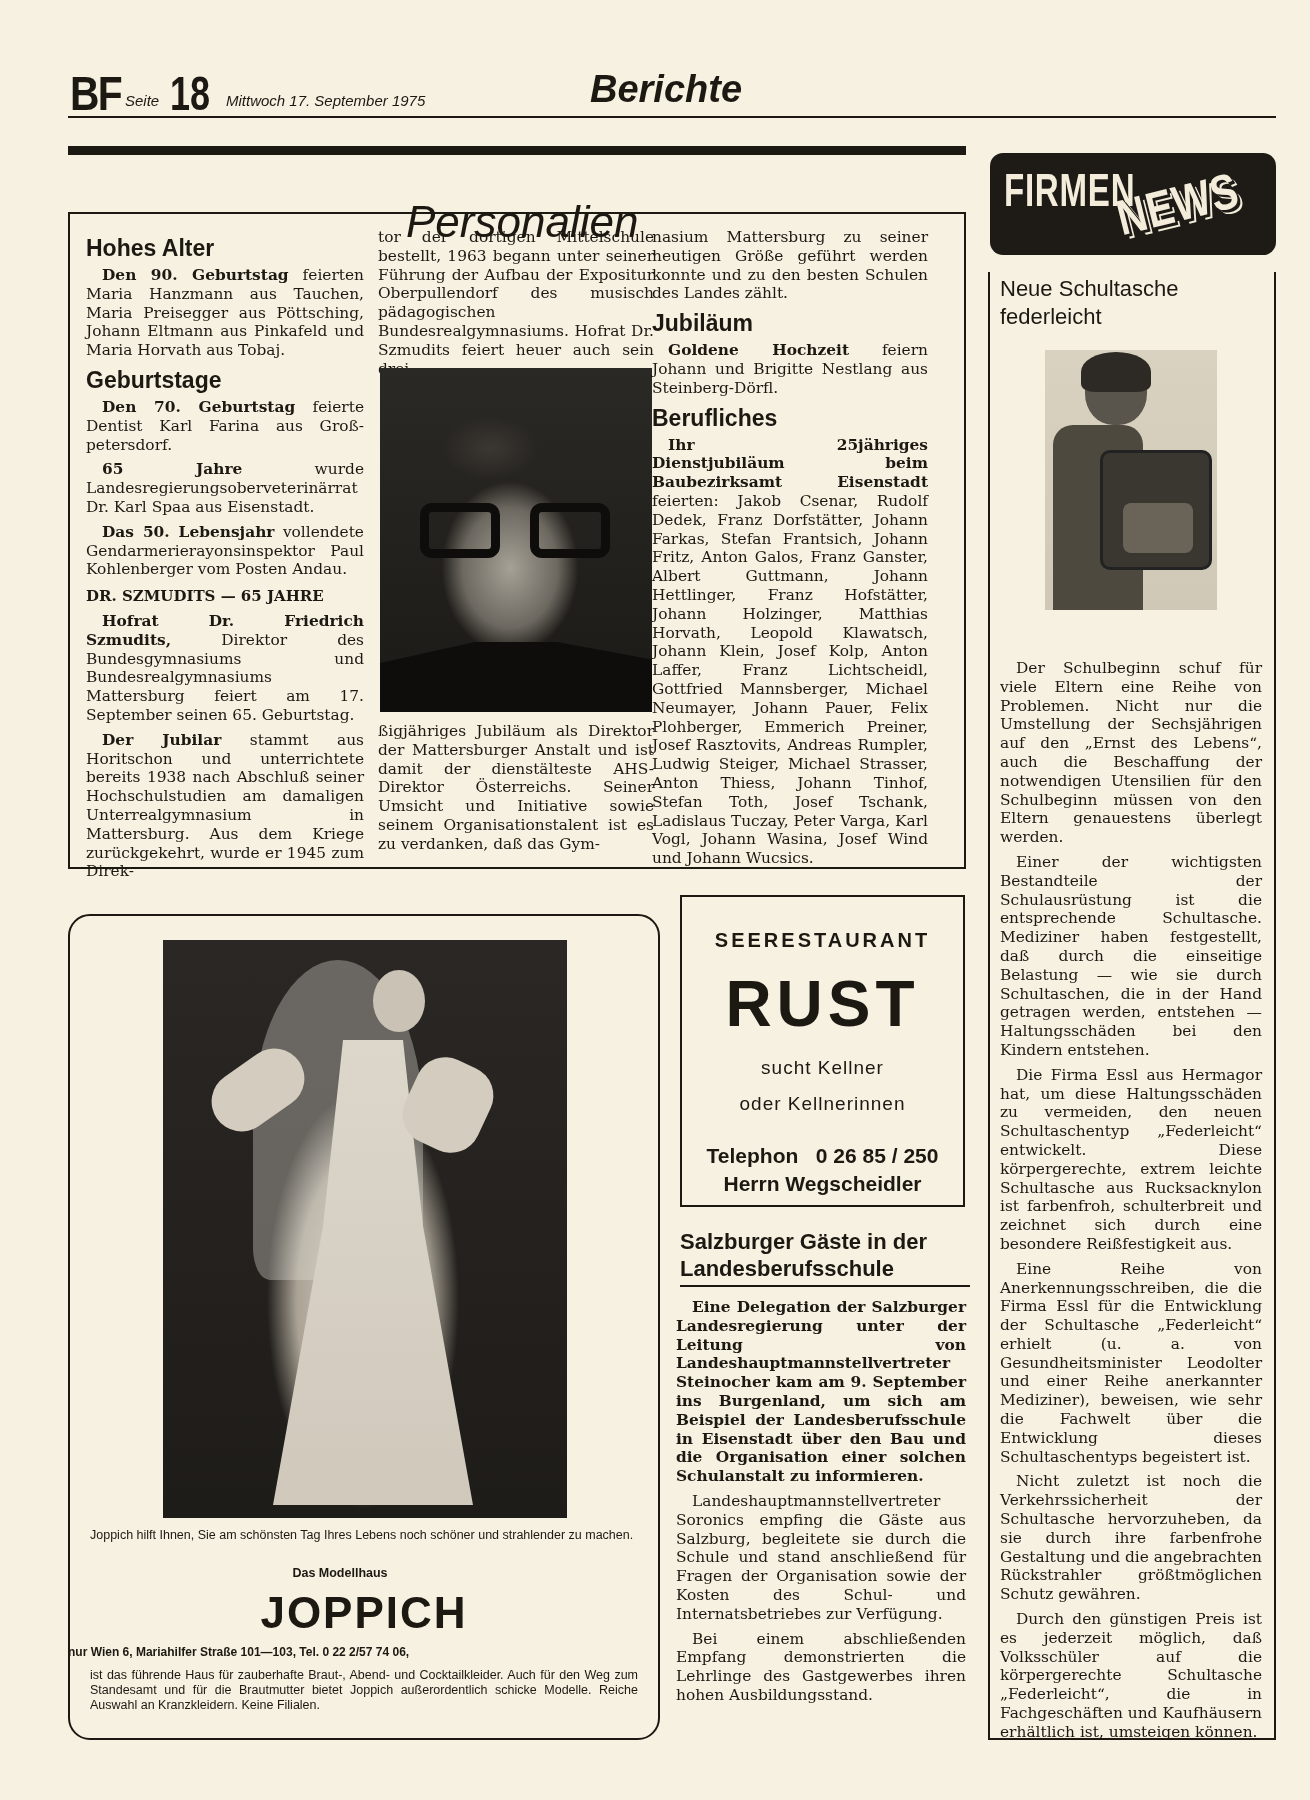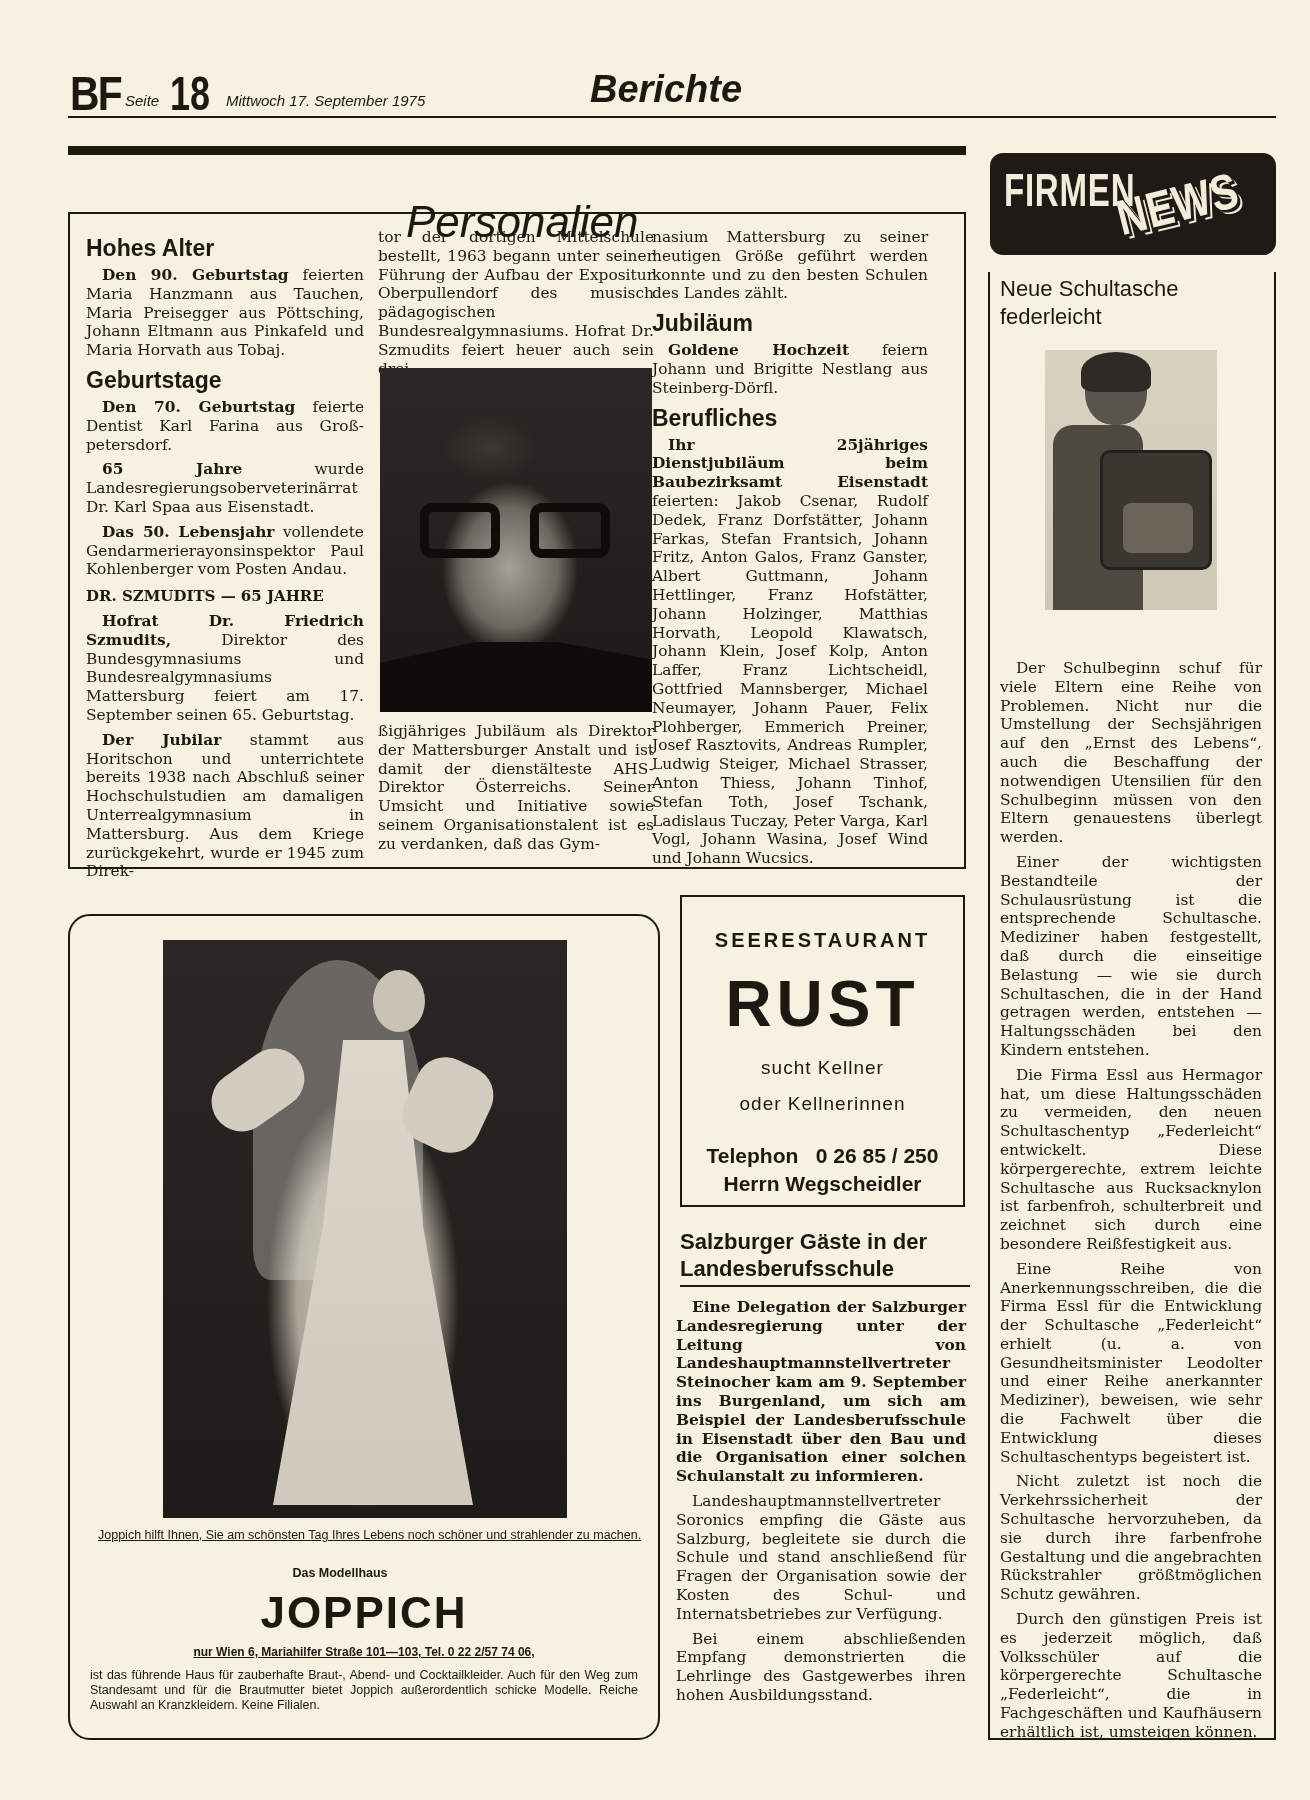--- a/index.html
+++ b/index.html
@@ -89,24 +89,24 @@
     background:
       radial-gradient(ellipse 120px 260px at 200px 360px, #d8d2c6 0%, #aaa396 55%, transparent 80%),
       linear-gradient(180deg, #2a2724 0%, #1e1c19 100%);
     overflow: hidden;
   }
   .photo-bride .veil { position: absolute; left: 90px; top: 20px; width: 170px; height: 320px; border-radius: 50% 50% 10% 10%; background: rgba(230,226,218,0.35); }
   .photo-bride .face { position: absolute; left: 210px; top: 30px; width: 52px; height: 62px; border-radius: 50%; background: #c9c2b5; }
   .photo-bride .dress { position: absolute; left: 110px; top: 100px; width: 200px; height: 465px; background: linear-gradient(180deg, #ddd7cb 0%, #cfc8bb 100%); clip-path: polygon(35% 0, 65% 0, 75% 40%, 100% 100%, 0 100%, 25% 40%); }
   .photo-bride .arm-l { position: absolute; left: 45px; top: 120px; width: 100px; height: 60px; background: #d3ccbf; border-radius: 30px; transform: rotate(-35deg); }
   .photo-bride .arm-r { position: absolute; left: 245px; top: 120px; width: 80px; height: 90px; background: #d3ccbf; border-radius: 30px; transform: rotate(25deg); }
-  .jop-copy { left: 98px; top: 1528px; width: 548px; font: 400 12.5px/15px "Liberation Sans", sans-serif; text-decoration: underline; }
+  .jop-copy { left: 90px; top: 1528px; width: 548px; font: 400 12.5px/15px "Liberation Sans", sans-serif; }
   .jop-house { left: 68px; top: 1566px; width: 544px; text-align: center; font: 700 12.5px "Liberation Sans", sans-serif; }
   .jop-name { left: 68px; top: 1588px; width: 592px; text-align: center; font: 900 44px/50px "Liberation Sans", sans-serif; letter-spacing: 2px; }
-  .jop-addr { left: 68px; top: 1645px; width: 592px; text-align: center; font: 700 12px "Liberation Sans", sans-serif; text-decoration: underline; }
+  .jop-addr { left: 68px; top: 1645px; width: 592px; text-align: left; font: 700 12px "Liberation Sans", sans-serif; }
   .jop-desc { left: 90px; top: 1668px; width: 548px; font: 400 12.5px/15px "Liberation Sans", sans-serif; text-align: justify; }
 </style>
 </head>
 <body>
 
 <div class="abs mast-bf">BF</div>
 <div class="abs mast-seite">Seite</div>
 <div class="abs mast-num">18</div>
 <div class="abs mast-date">Mittwoch 17. September 1975</div>
 <div class="abs mast-section">Berichte</div>

